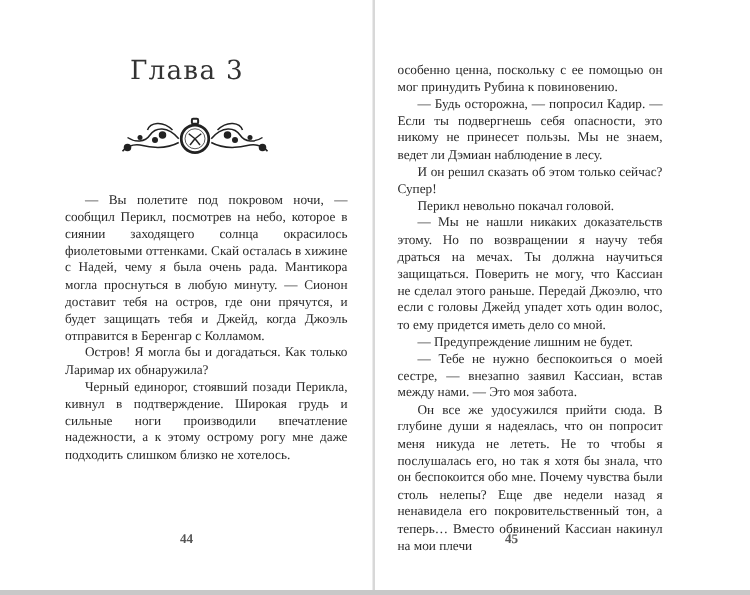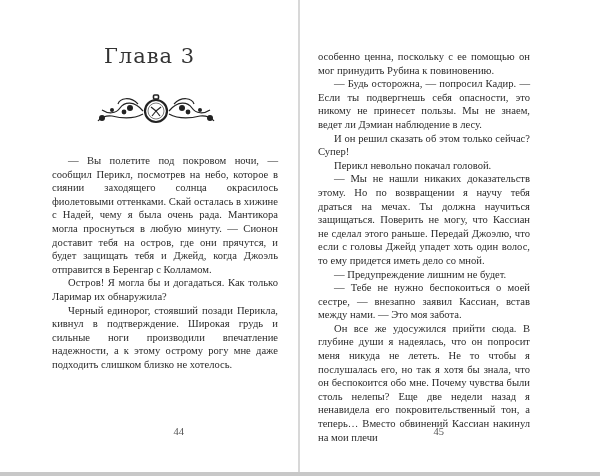--- a/index.html
+++ b/index.html
@@ -12,21 +12,21 @@
   .spine { position:absolute; left:298px; top:0; width:2px; height:472px; background:#d8d8d8; }
   .bottom-edge { position:absolute; left:0; top:472px; width:600px; height:4px; background:#c8c8c8; }
   .chapter-title { position:absolute; left:0; width:299px; top:44px; text-align:center;
         font-family:"DejaVu Serif", serif; font-size:21px; letter-spacing:1px; color:#333; }
   .ornament { position:absolute; left:94px; top:88px; width:124px; height:40px; }
   .text { position:absolute; font-size:10.6px; line-height:13.6px; text-align:justify; color:#2b2b2b; }
   .left .text { left:52px; width:226px; top:154px; }
   .right .text { left:18px; width:212px; top:50px; }
   .text p { margin:0; text-indent:16px; }
   .text p.noindent { text-indent:0; }
-  .pagenum { position:absolute; top:426px; font-size:10.5px; color:#555; width:40px; text-align:right; }
+  .pagenum { position:absolute; top:426px; font-size:10.5px; color:#555; width:40px; text-align:left;font-weight:bold; }
   .left .pagenum { left:144px; }
   .right .pagenum { left:104px; }
 </style>
 </head>
 <body>
 
 <div class="spread">
 
   <div class="page left">
     <div class="chapter-title">Глава 3</div>

